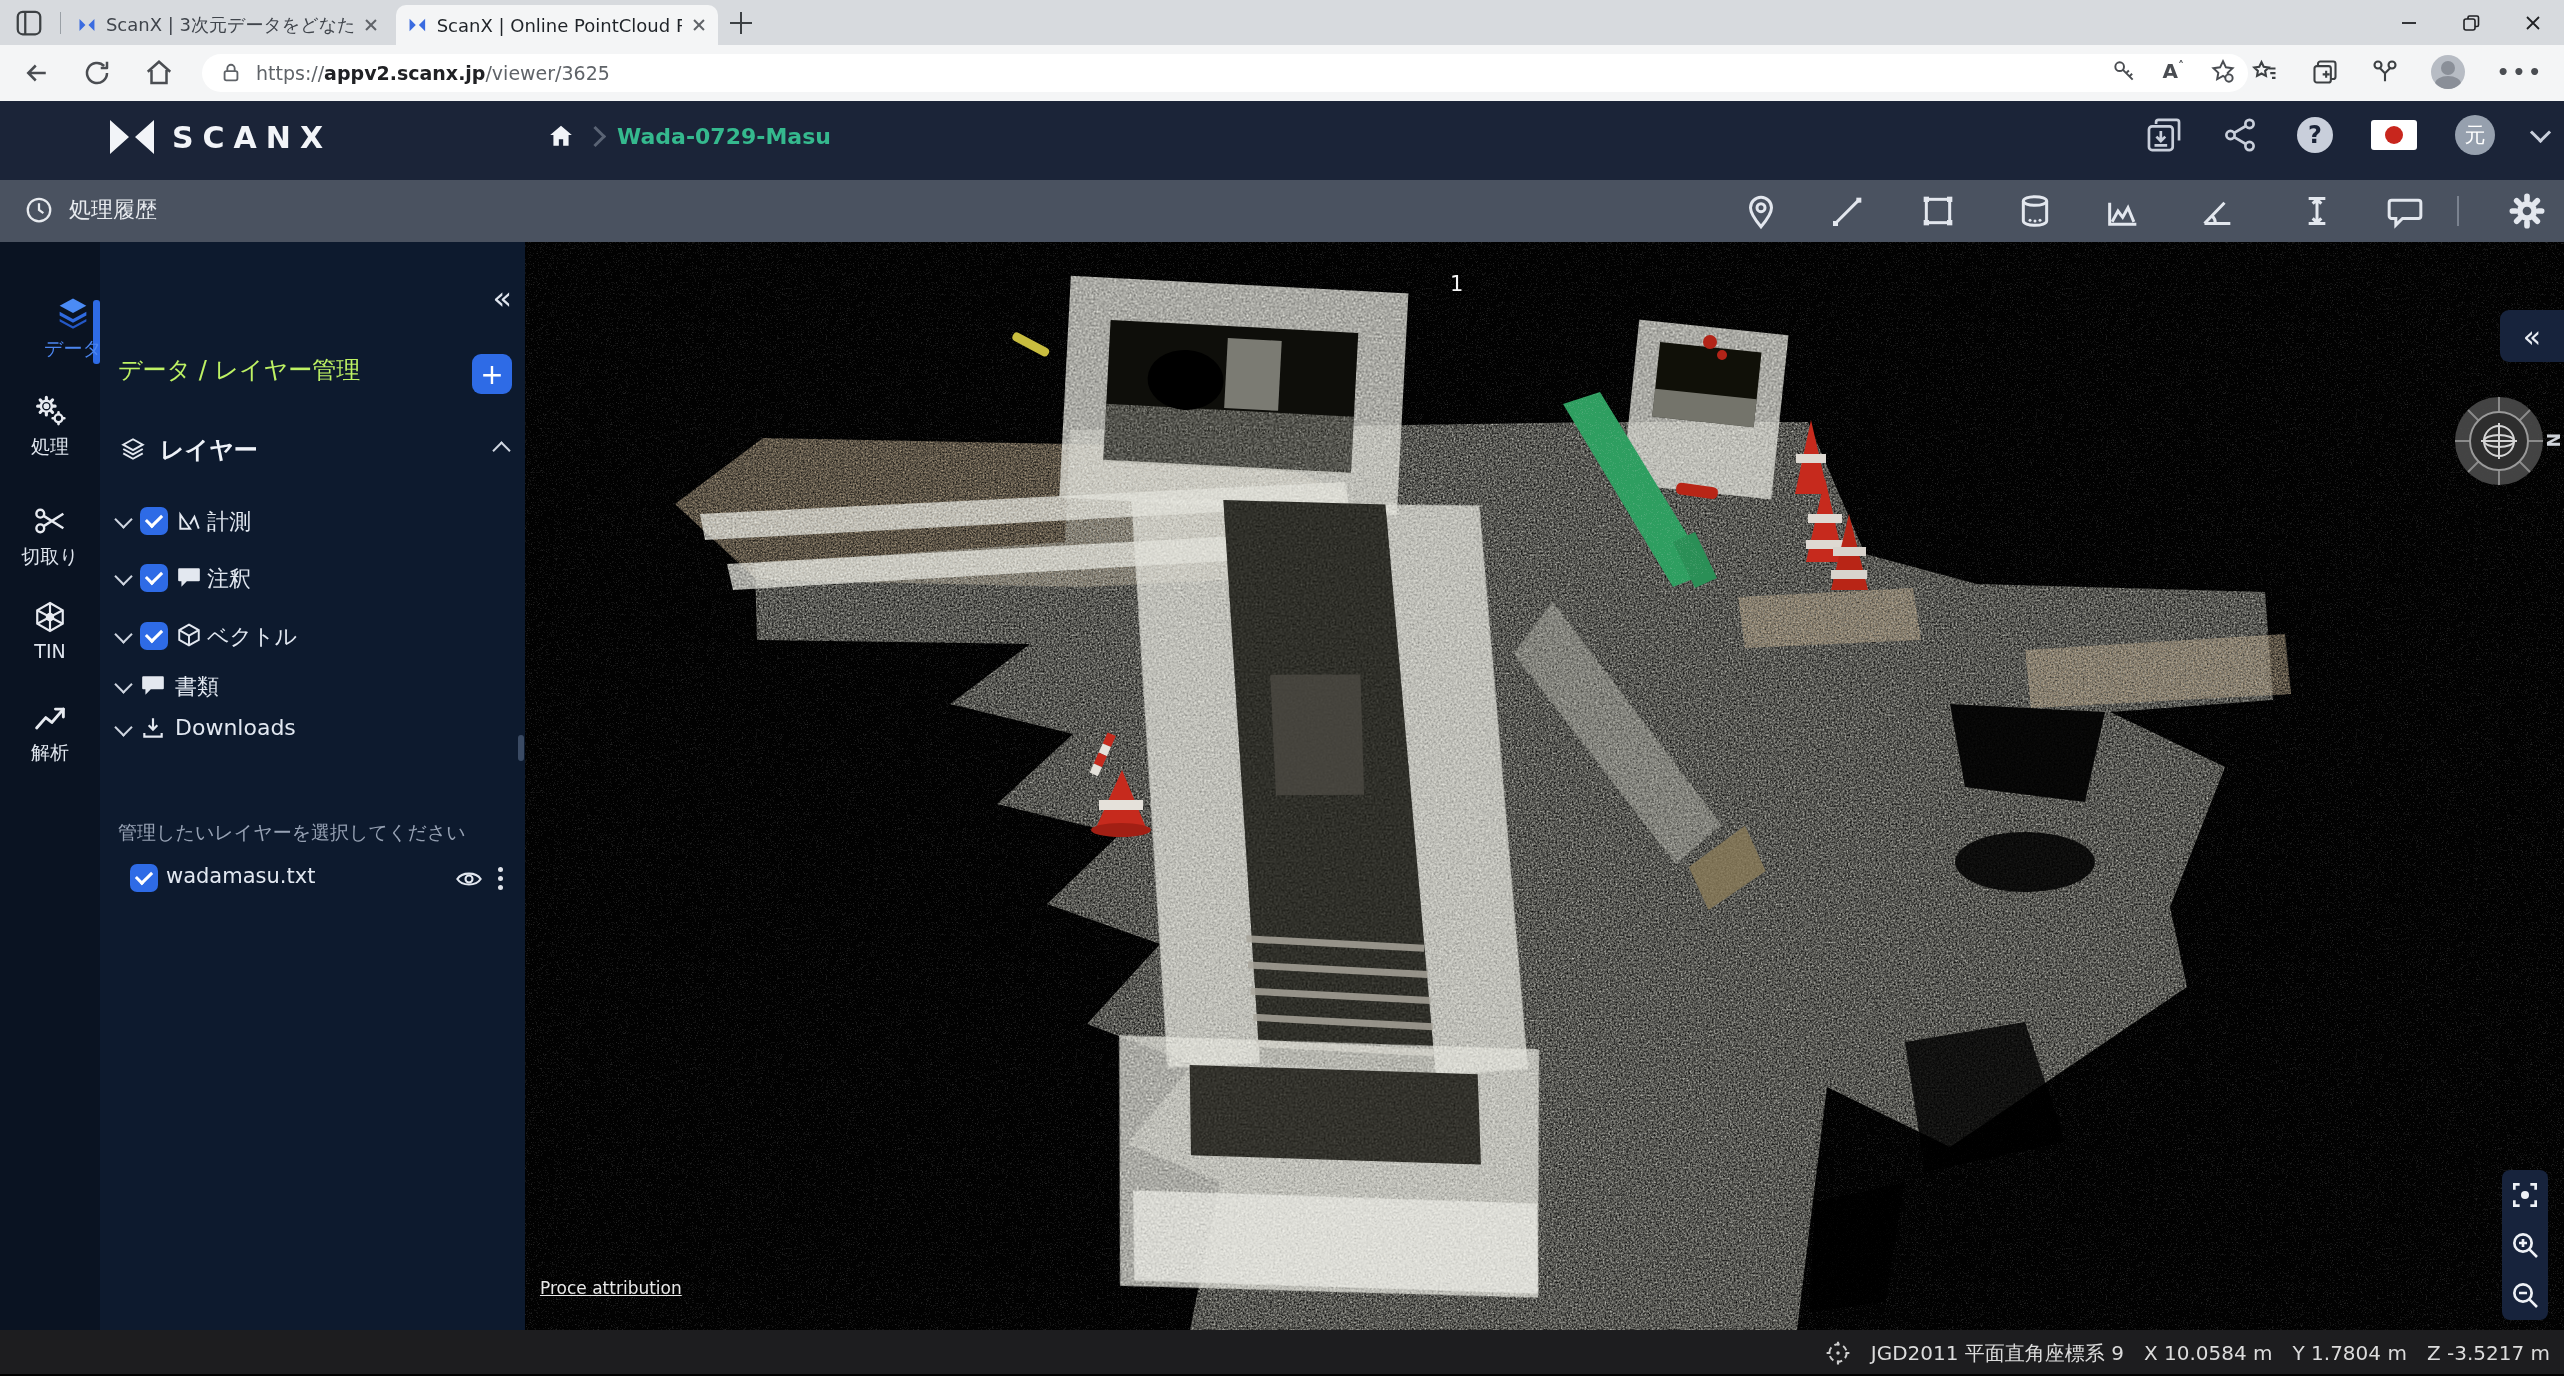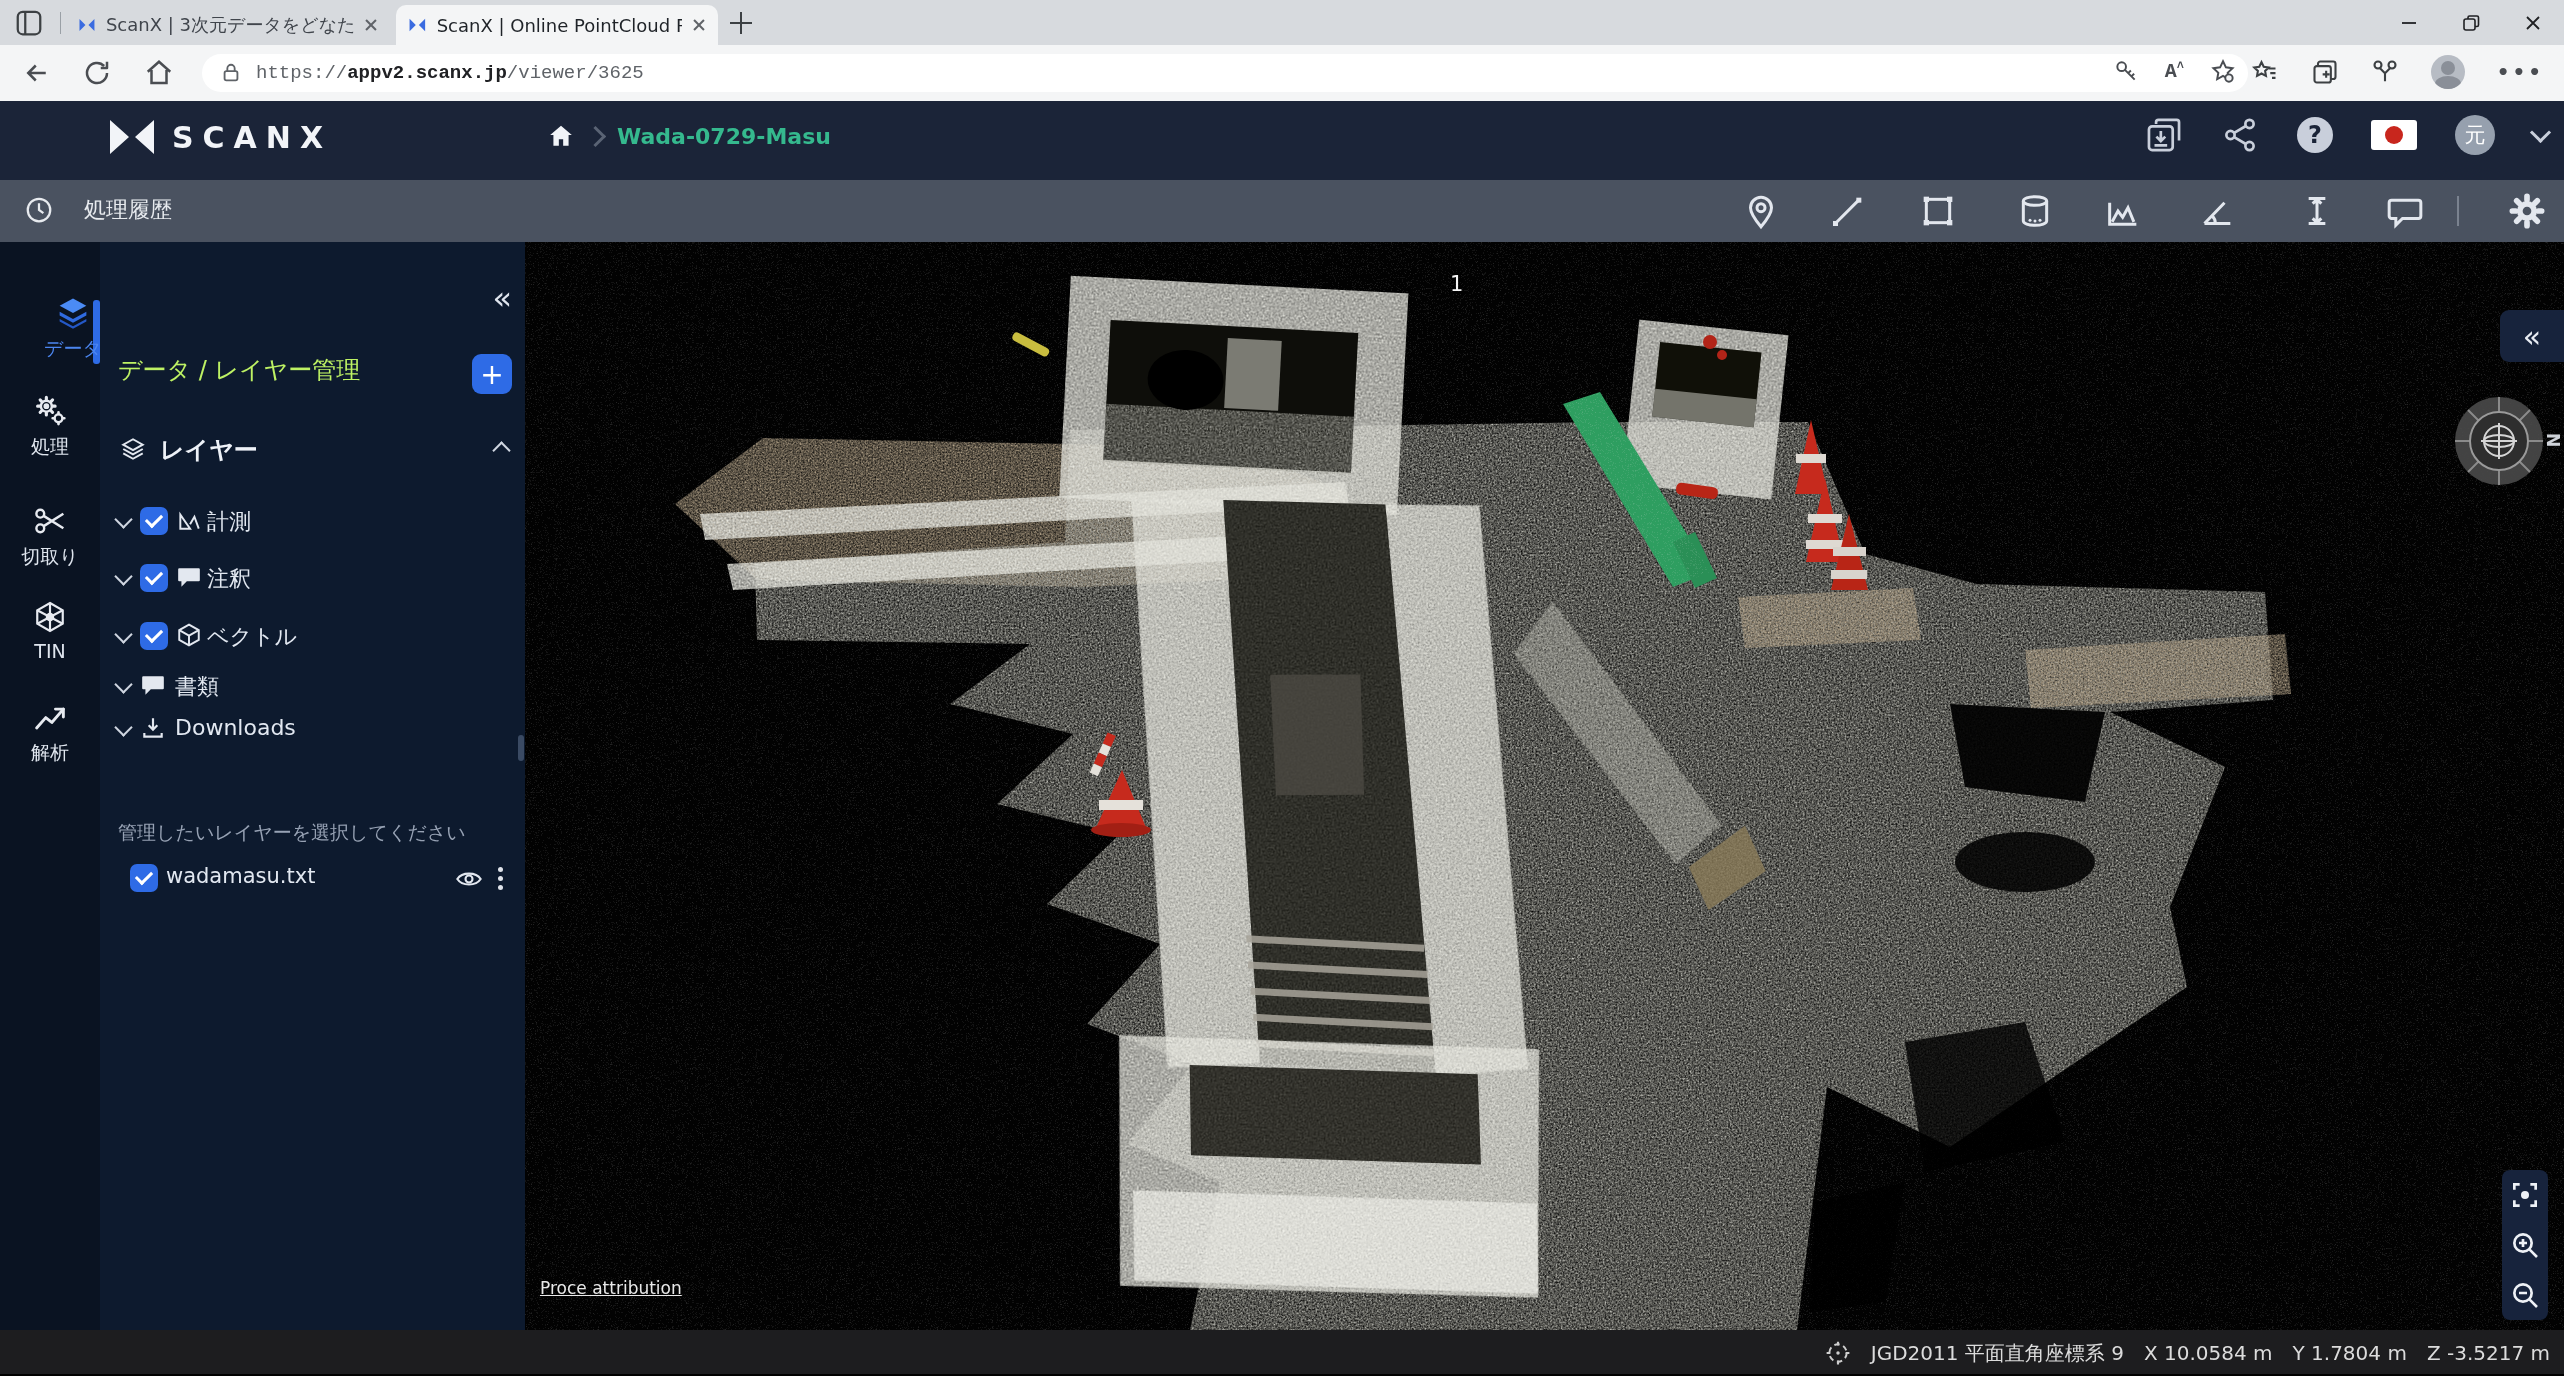--- a/index.html
+++ b/index.html
@@ -18,21 +18,21 @@
   .tab-close::before,.tab-close::after{content:"";position:absolute;left:6px;top:0;width:2px;height:14px;background:#5f6368;}
   .tab-close::before{transform:rotate(45deg);} .tab-close::after{transform:rotate(-45deg);}
   .newtab{position:absolute;left:730px;top:12px;width:22px;height:22px;}
   .newtab::before,.newtab::after{content:"";position:absolute;background:#3c4043;}
   .newtab::before{left:10px;top:0;width:2px;height:22px;}
   .newtab::after{left:0;top:10px;width:22px;height:2px;}
   .win-controls{position:absolute;right:0;top:0;height:45px;display:flex;}
   .win-btn{width:62px;height:45px;display:flex;align-items:center;justify-content:center;color:#202124;}
   .navbar{position:absolute;left:0;top:45px;width:2564px;height:56px;background:#f4f5f6;}
   .nav-icon{position:absolute;top:13px;width:30px;height:30px;color:#4a4d52;}
-  .omnibox{position:absolute;left:202px;top:9px;width:2046px;height:38px;background:#fff;border-radius:19px;display:flex;align-items:center;font-family:Liberation Mono, monospace;}
+  .omnibox{position:absolute;left:202px;top:9px;width:2046px;height:38px;background:#fff;border-radius:19px;display:flex;align-items:center;}
   .url{font-size:19px;margin-left:14px;white-space:nowrap;}
   .url .dim{color:#5f6368;} .url .domain{color:#202124;font-weight:bold;}
   .omni-right{position:absolute;right:12px;top:4px;display:flex;gap:26px;align-items:center;color:#4a4d52;}
   .nav-right{position:absolute;right:20px;top:10px;display:flex;gap:32px;align-items:center;color:#3c4043;}
   .avatar-browser{width:34px;height:34px;border-radius:50%;background:#b7bcc4;position:relative;overflow:hidden;}
   .avatar-browser::before{content:"";position:absolute;left:10px;top:6px;width:14px;height:14px;border-radius:50%;background:#8a8f98;}
   .avatar-browser::after{content:"";position:absolute;left:4px;top:21px;width:26px;height:16px;border-radius:50% 50% 0 0;background:#8a8f98;}
   .readaloud{font-size:20px;font-weight:bold;color:#4a4d52;}
   .readaloud::after{content:"\02C4";font-size:12px;vertical-align:super;}
   .moredots{letter-spacing:3px;font-size:20px;color:#4a4d52;font-weight:bold;}
@@ -45,21 +45,21 @@
   .crumb-name{color:#35b98e;font-size:22px;font-weight:bold;}
   .hdr-right{position:absolute;right:16px;top:14px;display:flex;align-items:center;gap:38px;color:#c9cfdb;}
   .help-circle{width:36px;height:36px;border-radius:50%;background:#c9cfdb;color:#1b2438;display:flex;align-items:center;justify-content:center;font-size:24px;font-weight:bold;}
   .help-circle::before{content:"?";}
   .flag{width:46px;height:30px;background:#fff;border-radius:3px;position:relative;}
   .flag::before{content:"";position:absolute;left:14px;top:6px;width:18px;height:18px;border-radius:50%;background:#c8261d;}
   .avatar-app{width:40px;height:40px;border-radius:50%;background:#96a0ae;color:#fff;display:flex;align-items:center;justify-content:center;font-size:21px;}
   .hdr-chev{width:12px;height:12px;border-right:3px solid #c9cfdb;border-bottom:3px solid #c9cfdb;transform:rotate(45deg);margin-top:-6px;}
   
   .ribbon{position:absolute;left:0;top:180px;width:2564px;height:62px;background:#4a5260;}
-  .ribbon-left{position:absolute;left:24px;top:15px;display:flex;align-items:flex-end;gap:30px;color:#e8ebef;}
+  .ribbon-left{position:absolute;left:24px;top:15px;display:flex;align-items:flex-end;gap:15px;color:#e8ebef;}
   .ribbon-label{font-size:22px;}
   .tool{position:absolute;top:11px;width:40px;height:40px;color:#e3e7ee;}
   .toolsep{position:absolute;left:2457px;top:16px;width:2px;height:30px;background:#7a828f;}
   
   .workspace{position:absolute;left:0;top:242px;width:2564px;height:1088px;}
   .rail{position:absolute;left:0;top:0;width:100px;height:1088px;background:#0a1322;}
   .rail-item{position:absolute;left:0;width:100px;text-align:center;color:#dfe5ee;}
   .rail-item .ric{display:inline-block;width:34px;height:34px;}
   .rail-label{font-size:19px;display:block;margin-top:2px;}
   .rail-item.active{color:#4c86f0;padding-left:23px;}

